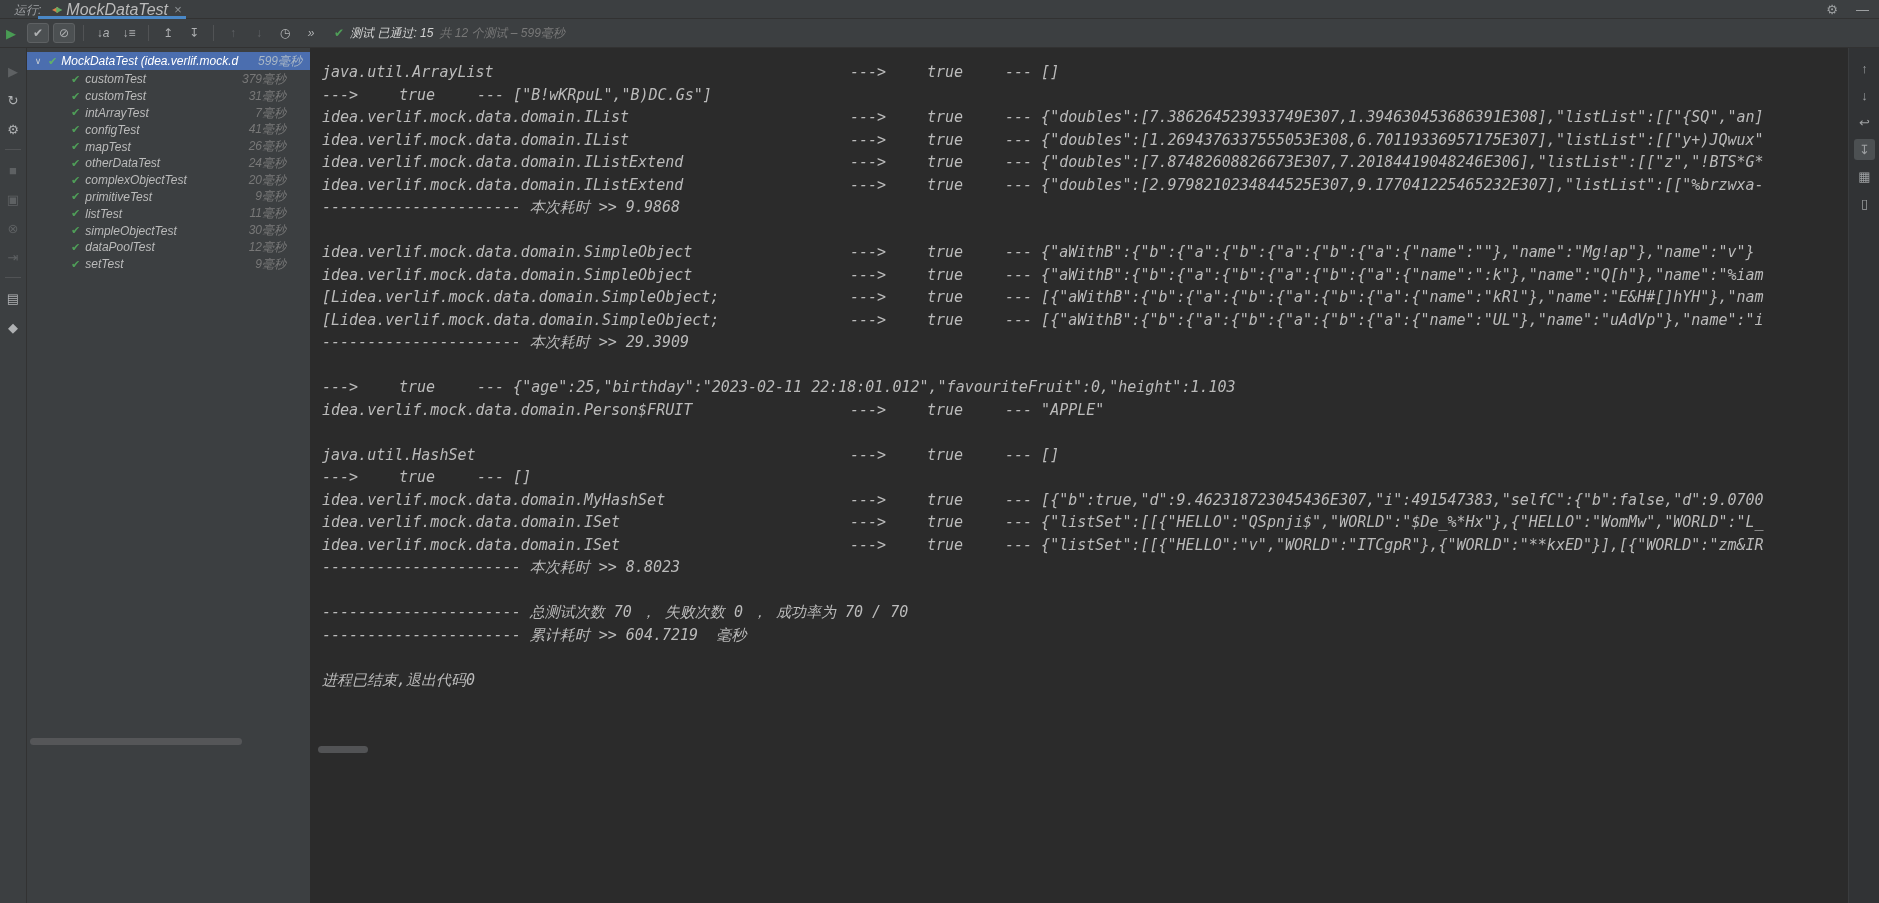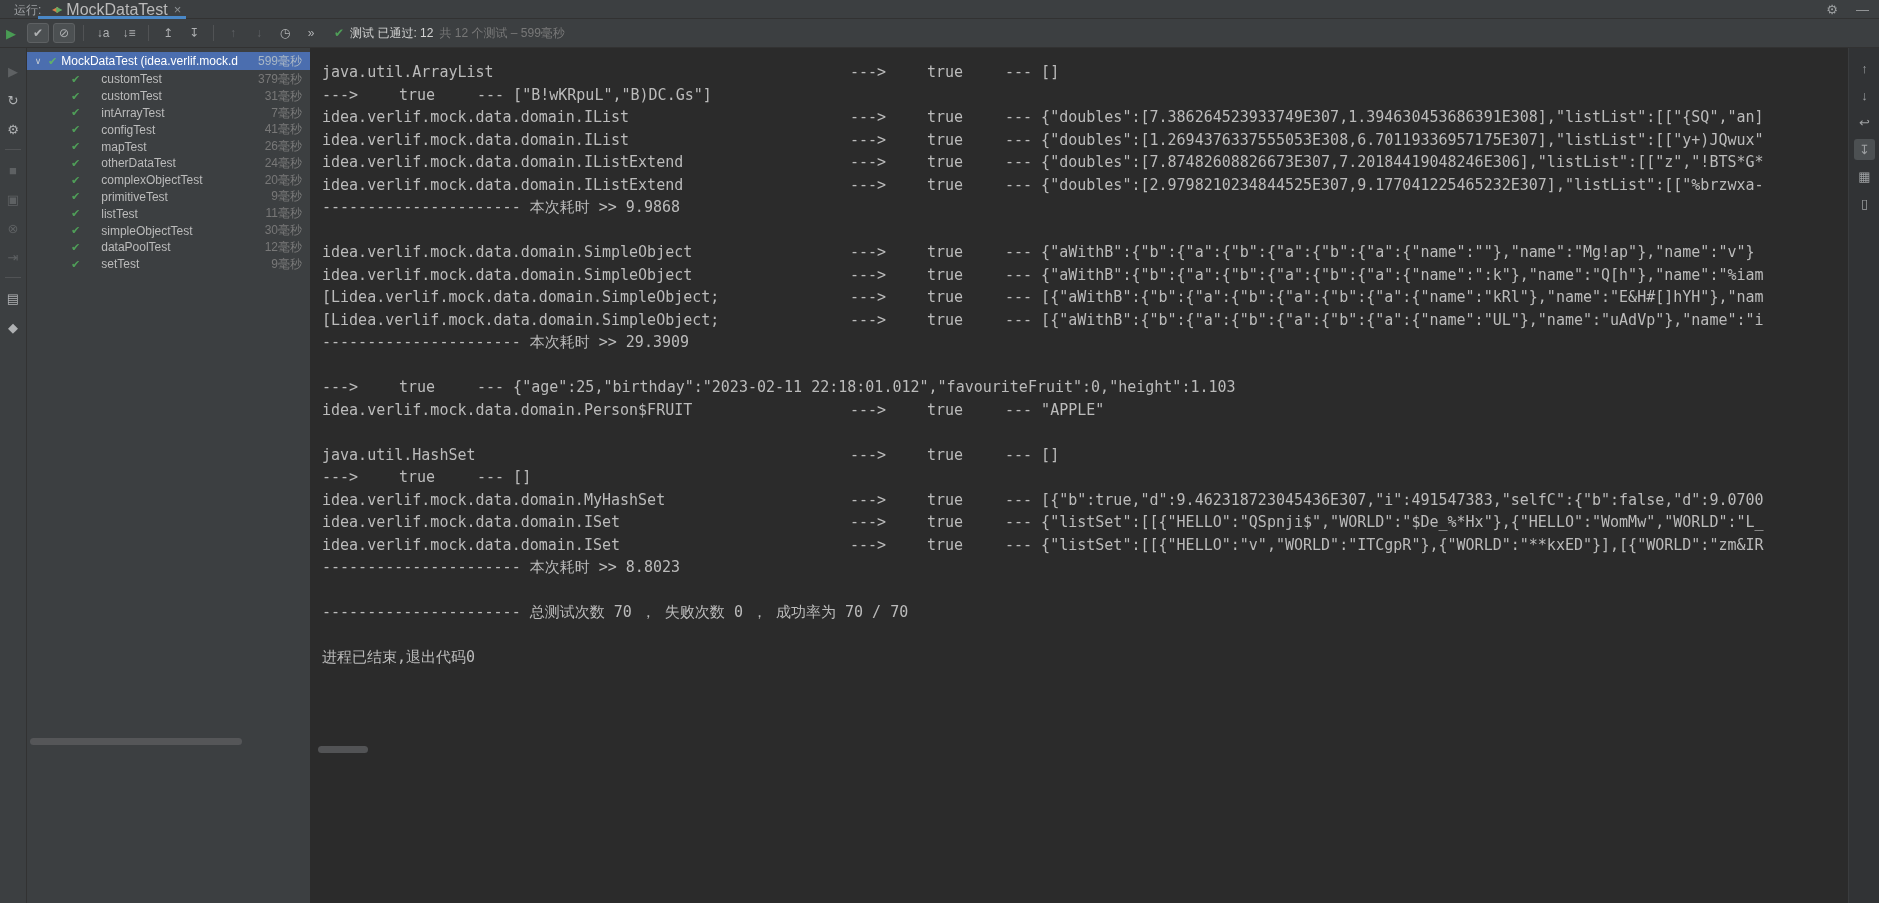--- a/index.html
+++ b/index.html
@@ -1,18 +1,18 @@
 <!DOCTYPE html>
 <html><head>
 <meta charset="utf-8">
 <style>
   * { margin:0; padding:0; box-sizing:border-box; }
   html,body { width:1879px; height:903px; overflow:hidden; background:#2B2B2B;
     font-family:"Liberation Sans","DejaVu Sans",sans-serif; }
-  .app { position:relative; width:1789px; height:903px; background:#4d7c0f; }
+  .app { position:relative; width:1789px; height:903px; background:#4d7c0f;font-style:italic; }
 
   
   .tabrow { position:absolute; left:0; top:0; width:1879px; height:19px;
     background:#3C3F41; border-bottom:1px solid #323232; }
   .run-label { position:absolute; left:14px; top:2px; font-size:12px; color:#A0A3A6; }
   .tab { position:absolute; left:38px; top:0; height:19px; display:flex; align-items:center;
     padding:0 10px 0 14px; gap:6px; }
   .tab-underline { position:absolute; left:38px; top:16px; width:148px; height:3px; background:#4A88C7; }
   .tab-ic { font-size:8px; letter-spacing:-2px; }
   .tab-ic .l { color:#D9824B; } .tab-ic .r { color:#5FAD65; }
@@ -47,22 +47,22 @@
   .tree { position:absolute; left:27px; top:48px; width:283px; height:855px; background:#3C3F41; }
   .tree-root { position:absolute; left:0; top:4px; width:283px; height:18px; background:#4B6EAF;
     display:flex; align-items:center; font-size:12px; }
   .tr-exp { color:#C8CDD2; width:14px; text-align:center; margin-left:4px; font-size:9px; }
   .tr-chk { color:#62B069; font-size:11px; margin:0 4px 0 3px; }
   .tr-label { color:#FFFFFF; white-space:nowrap; overflow:hidden; flex:1; }
   .tr-dur { color:#A9B7C6; margin-right:8px; white-space:nowrap; }
   .tree-items { position:absolute; left:0; top:23px; width:283px; }
   .t-row { height:16.8px; display:flex; align-items:center; font-size:12px; padding-left:44px; }
   .t-check { color:#4F9E58; font-size:11px; margin-right:5px; }
-  .t-label { color:#BBBBBB; white-space:nowrap; flex:1;margin-left:16px; }
-  .t-dur { color:#787878; margin-right:8px; white-space:nowrap; }
+  .t-label { color:#BBBBBB; white-space:nowrap; flex:1; }
+  .t-dur { color:#787878; margin-right:24px; white-space:nowrap; }
   .tree-hscroll { position:absolute; left:3px; top:690px; width:212px; height:7px;
     background:#595B5D; border-radius:4px; opacity:.85; }
 
   
   .console { position:absolute; left:310px; top:48px; width:1538px; height:855px;
     background:#2B2B2B; overflow:hidden;padding-left:33px; }
   .c-out { position:absolute; left:12px; top:13px; width:1520px;
     font-family:"DejaVu Sans Mono","Liberation Mono",monospace; font-size:15px; }
   .c-line { height:22.5px; line-height:22.5px; white-space:pre; color:#BBBBBB; display:flex; overflow:hidden; }
   .c-name   { width:528px; flex:none; overflow:hidden; }
@@ -111,21 +111,21 @@
         <span class="tb-btn">↥</span>
         <span class="tb-btn">↧</span>
         <span class="tb-sep"></span>
         <span class="tb-btn disabled">↑</span>
         <span class="tb-btn disabled">↓</span>
         <span class="tb-btn">◷</span>
         <span class="tb-btn">»</span>
       </span>
     <div class="tb-status">
       <span class="chk">✔</span>
-      <span class="bright">测试 已通过: 12</span>
+      <span class="bright">测试 已通过: 15</span>
       <span class="dim">共 12 个测试 – 599毫秒</span>
     </div>
   </div>
 
   <div class="lstrip" id="left-strip">
       <span class="ls-ic disabled">▶</span>
       <span class="ls-ic">↻</span>
       <span class="ls-ic">⚙</span>
       <span class="ls-sep"></span>
       <span class="ls-ic disabled">■</span>
@@ -335,20 +335,21 @@
 
   <div class="c-line">
     <span class="c-name">idea.verlif.mock.data.domain.ISet</span>
     <span class="c-arrow">---&gt;</span>
     <span class="c-result">true</span>
     <span class="c-rest">--- {"listSet":[[{"HELLO":"v","WORLD":"ITCgpR"},{"WORLD":"**kxED"}],[{"WORLD":"zm&amp;IR</span>
   </div>
 <div class="c-line c-text">---------------------- 本次耗时 &gt;&gt; 8.8023</div>
         <div class="c-line c-text">&nbsp;</div>
         <div class="c-line c-text">---------------------- 总测试次数 70 ， 失败次数 0 ， 成功率为 70 / 70</div>
+        <div class="c-line c-text">---------------------- 累计耗时 &gt;&gt; 604.7219  毫秒</div>
         <div class="c-line c-text">&nbsp;</div>
         <div class="c-line c-text">进程已结束,退出代码0</div>
       </div>
     <div class="console-hscroll"></div>
   </div>
 
   <div class="rstrip" id="right-strip">
       <span class="rs-ic" style="top: 10px;">↑</span>
       <span class="rs-ic" style="top: 37px;">↓</span>
       <span class="rs-ic" style="top: 64px;">↩</span>

